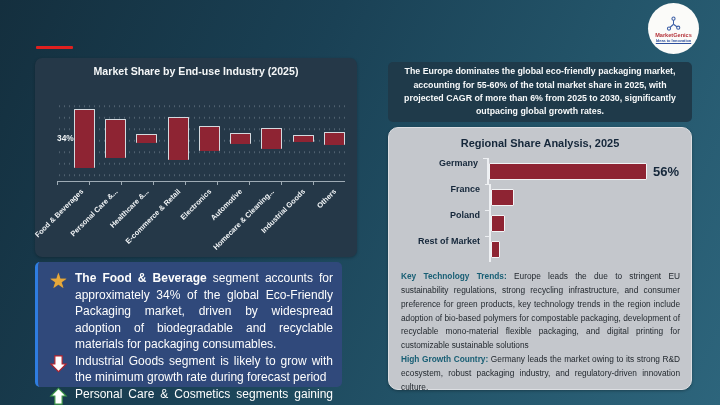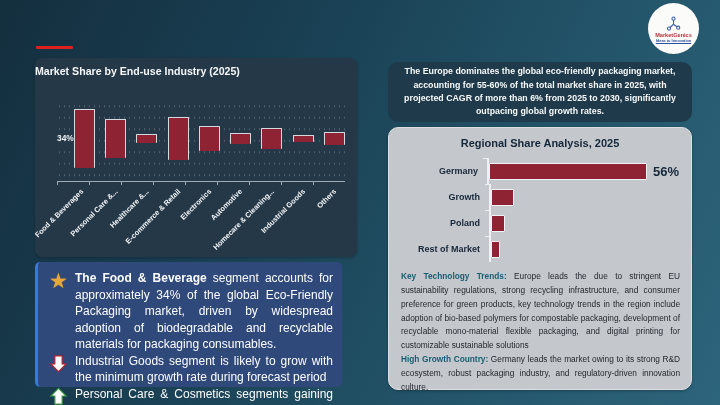--- a/index.html
+++ b/index.html
@@ -15,46 +15,46 @@
   .page-title { position:absolute; left:35px; top:19px; font-size:17px; font-weight:bold; color:#fdfdfd; letter-spacing:.2px; }
   .title-underline { position:absolute; left:36px; top:46px; width:37px; height:3px; background:#e0201f; border-radius:1px; }
   .logo { position:absolute; left:648px; top:3px; width:51px; height:51px; background:#fbfbf9; border-radius:50%;
           display:flex; flex-direction:column; align-items:center; justify-content:center; padding-top:2px; }
   .logo-brand { font-size:5.6px; font-weight:bold; color:#b5353c; margin-top:1px; }
   .logo-tag { font-size:3.9px; font-weight:bold; color:#2d4f9e; text-decoration:underline; margin-top:.5px; }
 
   
   .chart-panel { position:absolute; left:35px; top:58px; width:322px; height:199px;
                  background:#253848; border-radius:7px; box-shadow:0 1px 3px rgba(0,0,0,.25); }
-  .chart-title { font-size:10.6px; font-weight:bold; color:#f5f7f8; margin-top:7px; }
+  .chart-title { text-align:center; font-size:10.6px; font-weight:bold; color:#f5f7f8; margin-top:7px; }
   .vplot { position:absolute; left:22px; right:12px; top:38px; height:86px;
            border-bottom:1px solid #9eabb5;
            background-image:radial-gradient(circle, rgba(205,220,230,.25) .7px, transparent .9px);
            background-size:5px 11.5px; background-position:left bottom;
            display:flex; align-items:flex-end; }
   .vticks { position:absolute; left:22px; right:12px; top:124px; height:3px;
             background:repeating-linear-gradient(to right,#9eabb5 0 1px,transparent 1px 32px); }
   .vslot { flex:1; position:relative; display:flex; flex-direction:row; align-items:center; justify-content:flex-end; height:100%; }
   .vbar { width:21px; background:#8e2433; border:1.5px solid #d4dadf; border-bottom:none; border-radius:1px; }
   .vbar-label { font-size:8.4px; font-weight:600; color:#eef2f4; margin-bottom:2px; }
   .vcat { position:absolute; top:calc(100% + 6px); right:42%; transform:rotate(-45deg);
           transform-origin:top right; white-space:nowrap; font-size:7.4px; font-weight:bold; color:#f2f5f7; }
 
   
   .callout { position:absolute; left:388px; top:62px; width:304px; height:60px;
-             background:#1f3a4a; border-radius:10px; padding:1px 10px;
+             background:#1f3a4a; border-radius:5px; padding:1px 10px;
              display:flex; align-items:center; justify-content:center;
              text-align:center; font-size:8.8px; font-weight:bold; line-height:1.52; color:#f7f9fa; }
 
   
   .gray-box { position:absolute; left:388px; top:127px; width:304px; height:263px;
               background:#c4c7cc; border:1px solid #dcdee2; border-radius:10px; box-shadow:0 1px 3px rgba(0,0,0,.3); }
   .regional-title { text-align:center; font-size:11px; font-weight:bold; color:#15273a; margin-top:9px; }
   .hplot { position:absolute; left:12px; right:12px; top:30px; height:104px; }
-  .hrow { display:flex; align-items:center; height:26px; }
+  .hrow { display:flex; align-items:flex-start; height:26px; }
   .hlabel { width:88px; text-align:right; padding-right:9px; font-size:9px; font-weight:bold; color:#15273a; }
   .htrack { flex:1; position:relative; align-self:stretch; display:flex; align-items:center; border-left:2px solid #eef0f3; }
   .htrack::before { content:''; position:absolute; left:-6px; top:-0.5px; width:6px; height:1px; background:#eef0f3; }
   .hbar { height:17px; background:#8e2433; border:1.5px solid #f1f3f5; border-radius:1px; }
   .hval { margin-left:6px; font-size:13px; font-weight:bold; color:#15273a; }
 
   .notes { position:absolute; left:12px; right:11px; top:142px; }
   .notes p { font-size:8.3px; line-height:1.67; text-align:justify; color:#23292f; }
   .note-label { font-weight:bold; color:#175e74; }
 
@@ -140,21 +140,21 @@
     <div class="regional-title">Regional Share Analysis, 2025</div>
     <div class="hplot" id="hplot">
         <div class="hrow">
           <div class="hlabel">Germany</div>
           <div class="htrack">
             <div class="hbar" style="width: 157.9px;"></div>
             <span class="hval">56%</span>
           </div>
         </div>
         <div class="hrow">
-          <div class="hlabel">Growth</div>
+          <div class="hlabel">France</div>
           <div class="htrack">
             <div class="hbar" style="width: 22.6px;"></div>
           </div>
         </div>
         <div class="hrow">
           <div class="hlabel">Poland</div>
           <div class="htrack">
             <div class="hbar" style="width: 14.1px;"></div>
           </div>
         </div>

